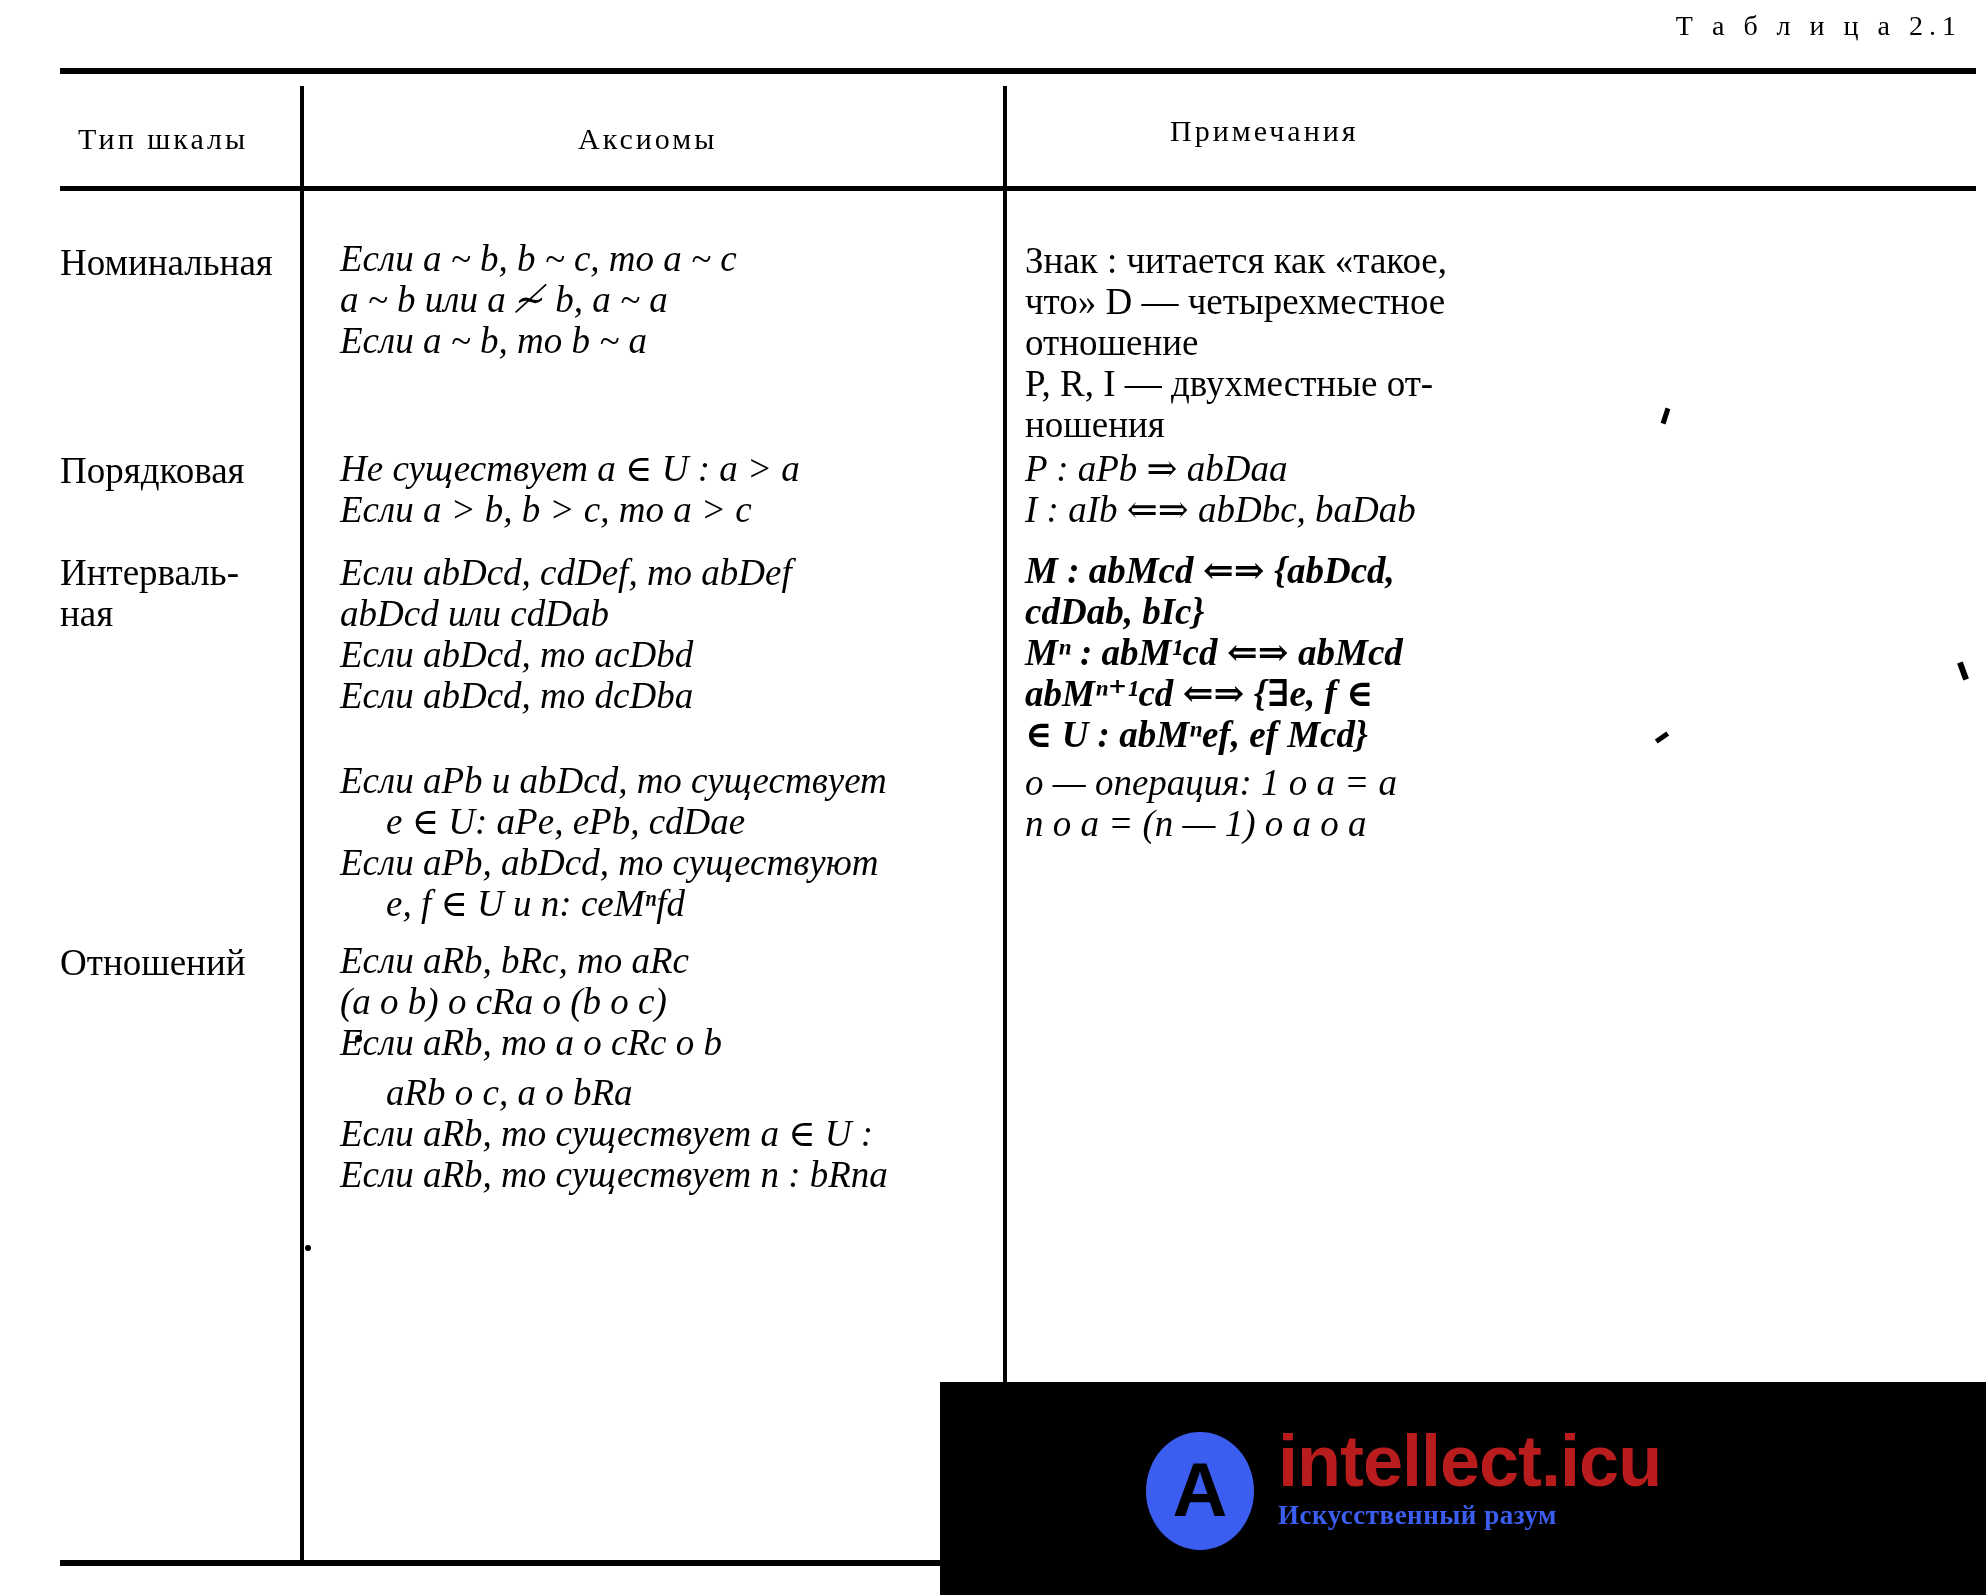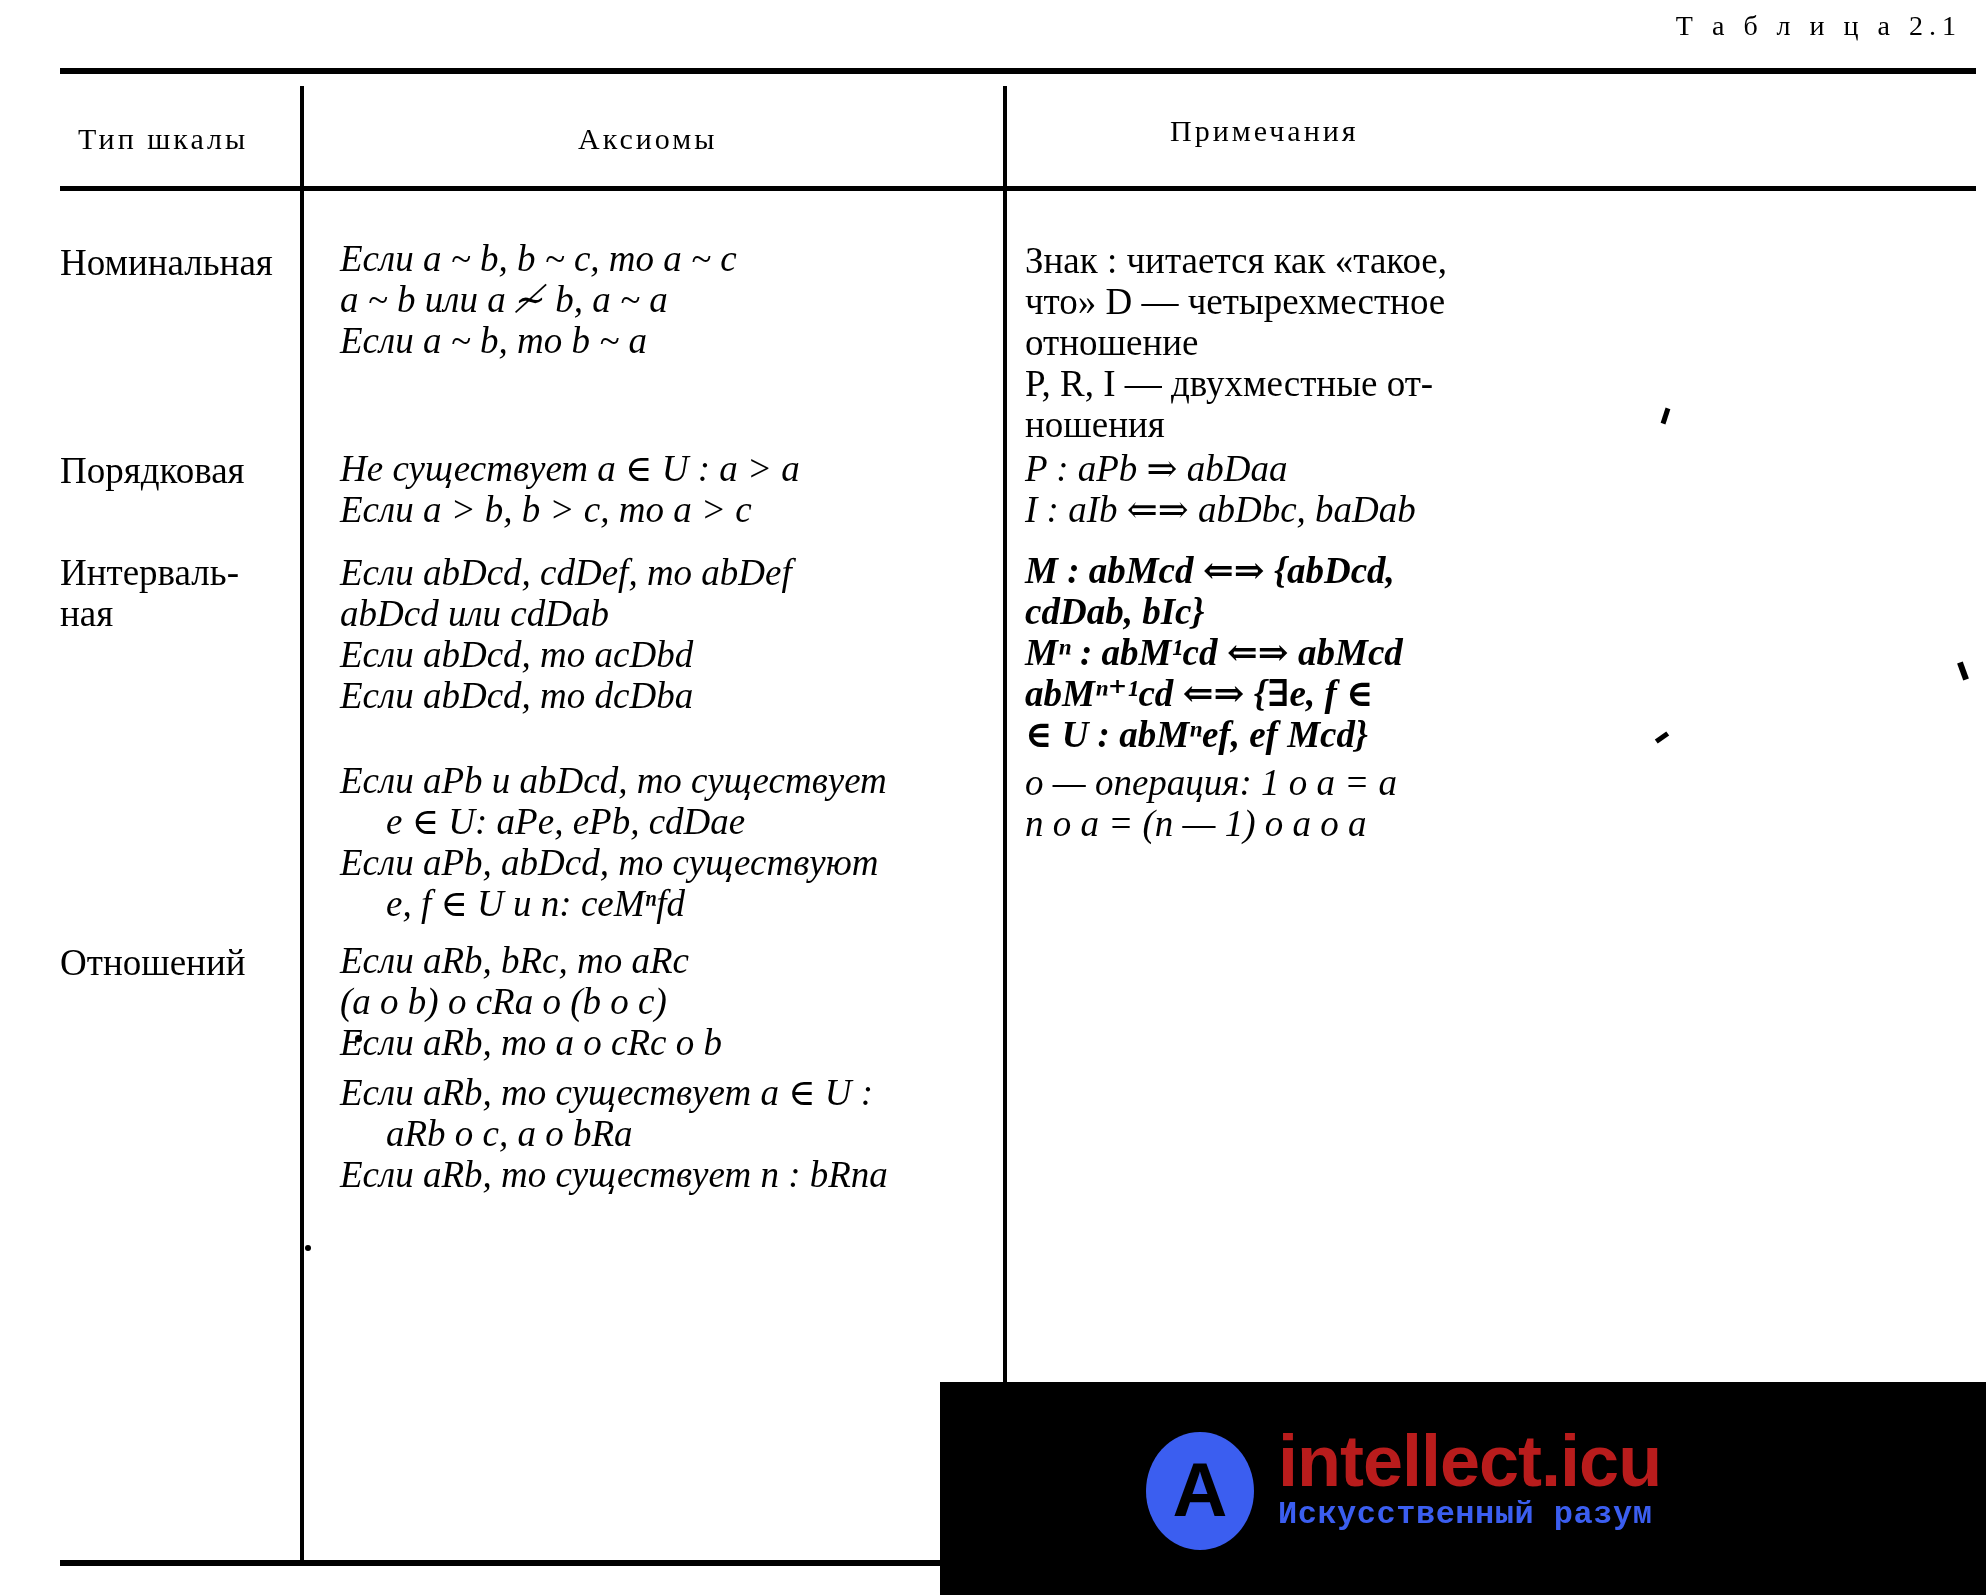--- a/index.html
+++ b/index.html
@@ -145,23 +145,23 @@
   .wm-title {
     color: #b91c1c;
     font-family: "Liberation Sans", sans-serif;
     font-weight: 700;
     font-size: 72px;
     line-height: 62px;
     letter-spacing: -1px;
   }
   .wm-sub {
     color: #3b5ef0;
-    font-family: Liberation Mono, monospace;
+    font-family: Liberation Serif, serif;
     font-weight: 700;
-    font-size: 32px;
+    font-size: 27px;
     line-height: 30px;
     margin-top: 8px;
     letter-spacing: 0.5px;
   }
 
   
   .speck { position: absolute; background: #000; }
   .speck-a { left: 355px; top: 1035px; width: 7px;  height: 7px;  border-radius: 50%; }
   .speck-b { left: 1663px; top: 408px; width: 5px;  height: 16px; transform: rotate(18deg); }
   .speck-c { left: 1960px; top: 662px; width: 6px;  height: 18px; transform: rotate(-20deg); }
@@ -254,22 +254,22 @@
     <span class="ln">Отношений</span>
   </div>
 
   <div class="cell col-ax r-relation-ax">
     <span class="ln it">Если aRb,  bRc,  то aRc</span>
     <span class="ln it">(a о b) о cRa о (b о c)</span>
     <span class="ln it">Если aRb,  то a о cRc о b</span>
   </div>
 
   <div class="cell col-ax r-relation2-ax">
+    <span class="ln it ind">aRb о c,  a о bRa</span>
     <span class="ln it">Если aRb,  то существует a ∈ U :</span>
-    <span class="ln it ind">aRb о c,  a о bRa</span>
     <span class="ln it">Если aRb,  то существует n : bRna</span>
   </div>
 
   <div class="speck speck-a"></div>
   <div class="speck speck-b"></div>
   <div class="speck speck-c"></div>
   <div class="speck speck-d"></div>
   <div class="speck speck-e"></div>
 
   <div class="wm-box"></div>

